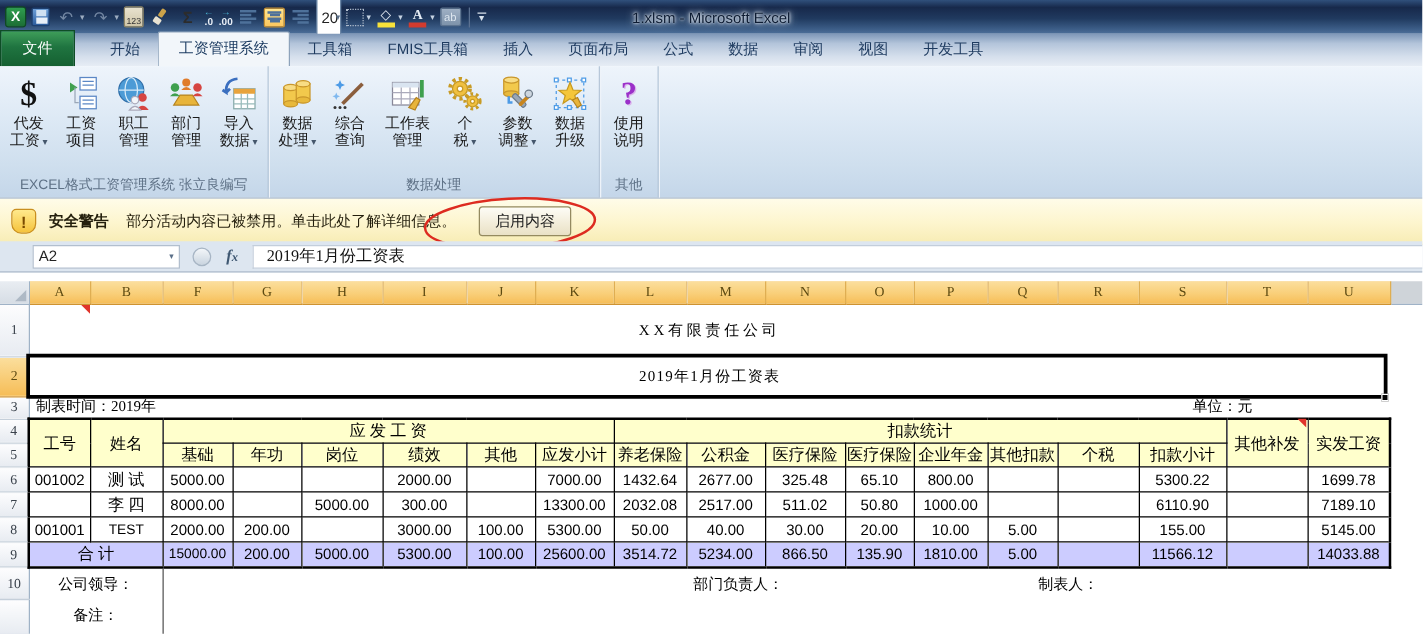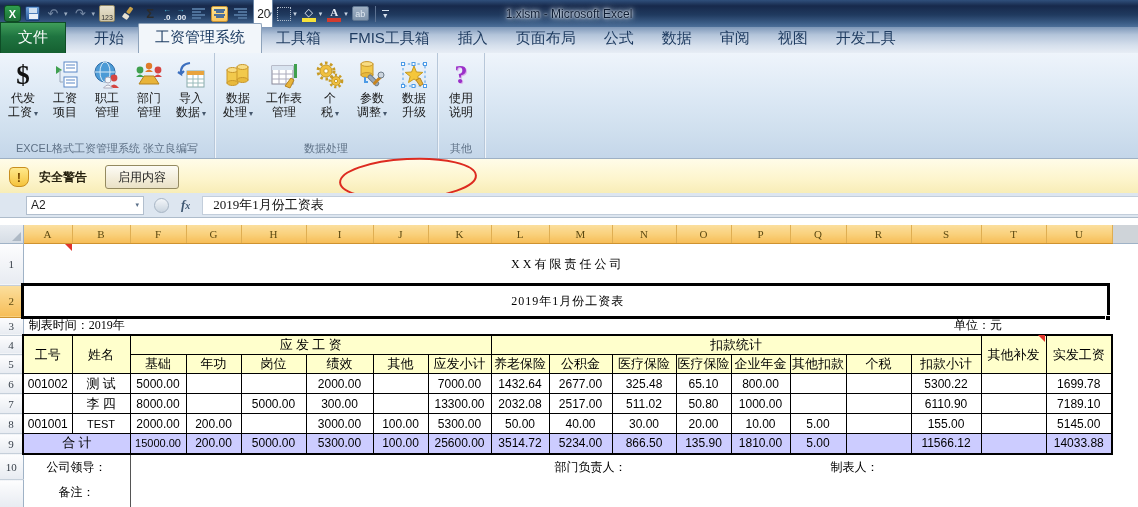--- a/index.html
+++ b/index.html
@@ -39,21 +39,21 @@
   .gray-tool { width:17px; height:15px; background:linear-gradient(#9fb0c4,#7e93ab); border:1px solid #5d7490; border-radius:2px; color:#dde6ef; font-size:9px; display:inline-flex; align-items:center; justify-content:center;}
   .qat-sep { width:1px; height:16px; background:#5b7191; margin:0 2px;}
   .overflow-ico { display:inline-flex; flex-direction:column; align-items:center; color:#d7e1ec; font-size:7px; line-height:5px;}
   .overflow-ico b { display:block; width:7px; height:1px; background:#d7e1ec; margin-bottom:2px;}
   .win-title { position:absolute; left:0; right:0; top:0; height:27px; display:flex; align-items:center; justify-content:center;
     font-size:12px; color:#0d1c33; text-shadow:0 0 4px #e8f1fb,0 0 8px #dbe8f6,0 0 2px #ffffff; pointer-events:none;}
 
   
   .tabrow { position:absolute; left:0; top:27px; width:1138px; height:26px;
     background:linear-gradient(180deg,#7e97b8 0%,#b3c4da 30%,#d5dfec 70%,#e7edf5 100%); display:flex; align-items:flex-end; }
-  .tab { font-size:15px; color:#1d3a5f; padding:4px 14px 5px 14px; cursor:default; white-space:nowrap;}
+  .tab { font-size:12px; color:#1d3a5f; padding:4px 14px 5px 14px; cursor:default; white-space:nowrap;}
   .tab-file { background:linear-gradient(180deg,#3f9e5a,#1f7440 45%,#156031); color:#fff; padding:5px 17px 6px 17px; margin-right:14px; border:1px solid #0e4d26; border-bottom:none;}
   .tab-active { background:#f2f6fa; border:1px solid #8ea3bb; border-bottom:none; border-radius:2px 2px 0 0; color:#17375e; padding:4px 16px 6px 16px;}
 
   
   .ribbon { position:absolute; left:0; top:53px; width:1138px; height:106px;
     background:linear-gradient(180deg,#eef4fb 0%,#dde9f5 40%,#cfdfee 75%,#c4d6e9 100%);
     border-bottom:1px solid #9eb0c4; display:flex; }
   .rgroup { display:flex; flex-direction:column; border-right:1px solid #b7c7d9; box-shadow:1px 0 0 #eef3f9; padding:2px 2px 0 2px; }
   .rbtns { display:flex; flex:1; align-items:flex-start; padding-top:2px;}
   .rbtn { width:42px; display:flex; flex-direction:column; align-items:center; padding-top:2px; cursor:default;}
@@ -278,20 +278,34 @@
                 <ellipse cx="9.5" cy="10" rx="5.5" ry="2.5" fill="#f8dd85" stroke="#c9972b"></ellipse>
                 <ellipse cx="9.5" cy="23" rx="5.5" ry="2.5" fill="#e8b93c" stroke="#c9972b"></ellipse>
                 <rect x="14" y="7" width="11" height="13" fill="#f2c94c" stroke="#c9972b"></rect>
                 <ellipse cx="19.5" cy="7" rx="5.5" ry="2.5" fill="#f8dd85" stroke="#c9972b"></ellipse>
                 <ellipse cx="19.5" cy="20" rx="5.5" ry="2.5" fill="#e8b93c" stroke="#c9972b"></ellipse>
               </svg>
           </span>
           <span class="rlab">数据</span>
           <span class="rlab arrline">处理</span>
         </div>
+        <div class="rbtn">
+          <span class="ricon">
+            <svg width="30" height="30" viewBox="0 0 30 30">
+                <line x1="9" y1="23" x2="25" y2="7" stroke="#8b5e3c" stroke-width="3"></line>
+                <path d="M7 4 l1.2 2.8 2.8 1.2 -2.8 1.2 -1.2 2.8 -1.2 -2.8 -2.8 -1.2 2.8 -1.2z" fill="#4d9be6"></path>
+                <path d="M4 14 l.9 2.1 2.1.9 -2.1.9 -.9 2.1 -.9 -2.1 -2.1 -.9 2.1 -.9z" fill="#7fb8ef"></path>
+                <circle cx="3" cy="26" r="1.2" fill="#333"></circle>
+                <circle cx="7" cy="26" r="1.2" fill="#333"></circle>
+                <circle cx="11" cy="26" r="1.2" fill="#333"></circle>
+              </svg>
+          </span>
+          <span class="rlab">综合</span>
+          <span class="rlab">查询</span>
+        </div>
         <div class="rbtn wide">
           <span class="ricon">
             <svg width="30" height="30" viewBox="0 0 30 30">
                 <rect x="3" y="6" width="21" height="18" fill="#fff" stroke="#889"></rect>
                 <rect x="3" y="6" width="21" height="4" fill="#d9e4f0"></rect>
                 <line x1="3" y1="14" x2="24" y2="14" stroke="#aab"></line>
                 <line x1="3" y1="19" x2="24" y2="19" stroke="#aab"></line>
                 <line x1="10" y1="10" x2="10" y2="24" stroke="#aab"></line>
                 <line x1="17" y1="10" x2="17" y2="24" stroke="#aab"></line>
                 <rect x="25" y="4" width="3" height="14" fill="#3fa04e"></rect>
@@ -363,20 +377,21 @@
       </div>
       <div class="glabel">其他</div>
     </div>
 
     <div style="flex:1"></div>
   </div>
 
   <div class="secbar">
     <span class="shield">!</span>
     <span class="sec-label">安全警告</span>
+    <span class="sec-msg">部分活动内容已被禁用。单击此处了解详细信息。</span>
     <span class="sec-btn">启用内容</span>
   </div>
   <svg class="red-ellipse" width="146" height="48" viewBox="0 0 146 48">
     <ellipse cx="72" cy="24" rx="68" ry="20" fill="none" stroke="#dd2b20" stroke-width="2" transform="rotate(-3 72 24)"></ellipse>
   </svg>
 
   <div class="fbar">
     <span class="namebox">
         <span>A2</span>
         <span class="mini-arrow">▾</span>

